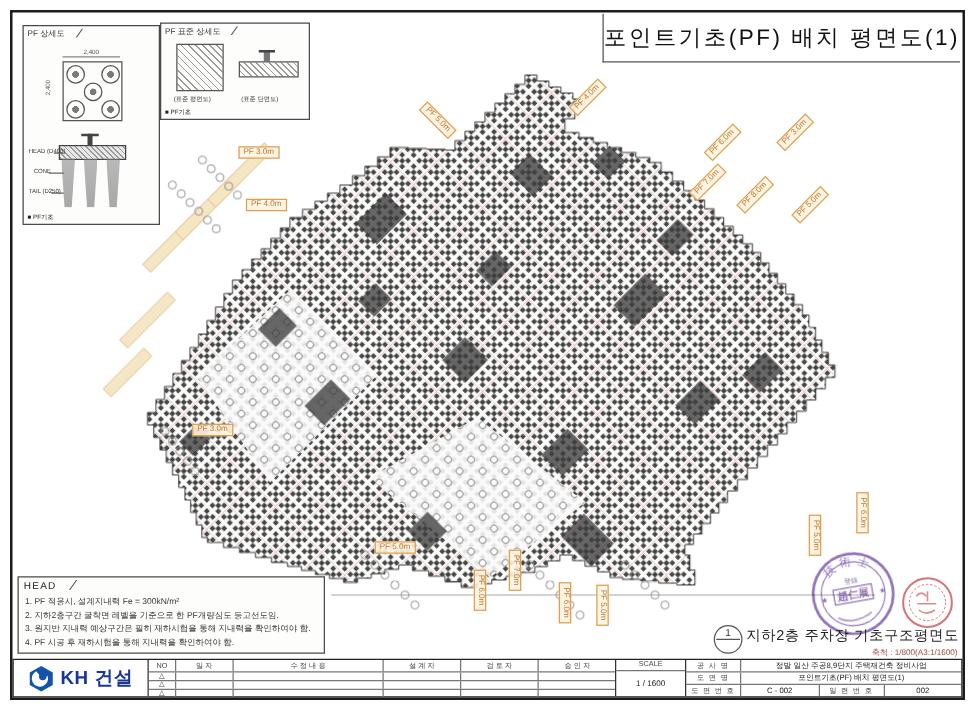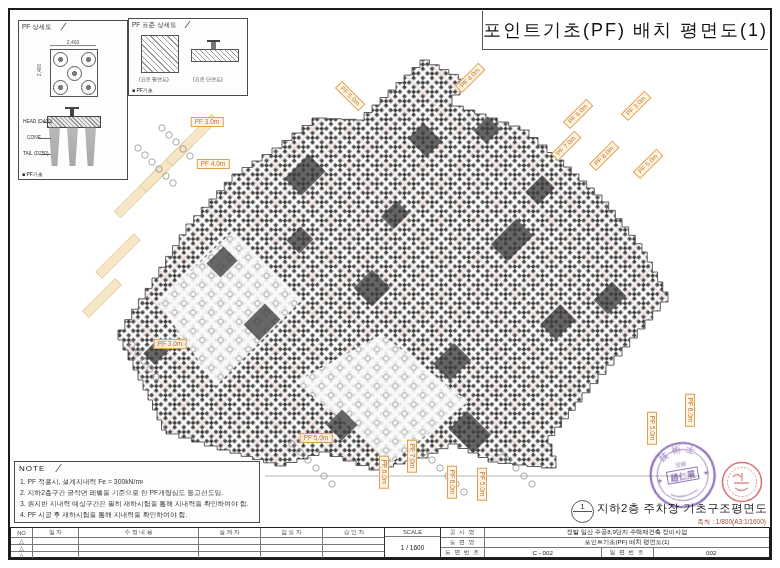--- a/index.html
+++ b/index.html
@@ -253,21 +253,21 @@
     <div class="pf-label" style="left: 350px; top: 96px; transform: translate(-50%, -50%) rotate(45deg);">PF 5.0m</div>
     <div class="pf-label" style="left: 384px; top: 472px; transform: translate(-50%, -50%) rotate(90deg);">PF 6.0m</div>
     <div class="pf-label" style="left: 412px; top: 456px; transform: translate(-50%, -50%) rotate(90deg);">PF 7.0m</div>
     <div class="pf-label" style="left: 452px; top: 482px; transform: translate(-50%, -50%) rotate(90deg);">PF 6.0m</div>
     <div class="pf-label" style="left: 482px; top: 484px; transform: translate(-50%, -50%) rotate(90deg);">PF 5.0m</div>
     <div class="pf-label" style="left: 652px; top: 428px; transform: translate(-50%, -50%) rotate(90deg);">PF 5.0m</div>
     <div class="pf-label" style="left: 690px; top: 410px; transform: translate(-50%, -50%) rotate(90deg);">PF 6.0m</div>
   </div>
 
 <div id="note-box">
-  <div class="note-head">NOTE</div>
+  <div class="note-head">HEAD</div>
   <div id="note-lines">
       <div class="note-line">1. PF 적용시, 설계지내력 Fe = 300kN/m²</div>
       <div class="note-line">2. 지하2층구간 굴착면 레벨을 기준으로 한 PF개량심도 등고선도임.</div>
       <div class="note-line">3. 원지반 지내력 예상구간은 필히 재하시험을 통해 지내력을 확인하여야 함.</div>
       <div class="note-line">4. PF 시공 후 재하시험을 통해 지내력을 확인하여야 함.</div>
     </div>
 </div>
 
 <div class="bubble">
   <div class="num">1</div>
@@ -296,20 +296,28 @@
 </div>
 <div id="stamp-red" class="stamp">
   <svg width="44" height="44" viewBox="0 0 44 44">
     <circle cx="22" cy="22" r="19.5" fill="none" stroke="#cc5252" stroke-width="1.6"></circle>
     <circle cx="22" cy="22" r="14.5" fill="none" stroke="#cc5252" stroke-width="0.8" stroke-dasharray="2 1.5"></circle>
     <path d="M13 17 q4 -5 8 0 M14 23 h15 M15 28 q6 5 13 0 M22 13 v8" fill="none" stroke="#cc5252" stroke-width="1.3" opacity=".85"></path>
   </svg>
 </div>
 
 <div class="tblock">
+  <div class="tb-logo">
+    <svg width="22" height="22" viewBox="0 0 22 22">
+      <polygon points="11,0.8 20.2,6 20.2,16 11,21.2 1.8,16 1.8,6" fill="#1553a8"></polygon>
+      <path d="M7 5 a6.5 6.5 0 1 0 9 3.5 L12 11 Z" fill="#ffffff"></path>
+      <circle cx="12.2" cy="9.2" r="3" fill="#1553a8"></circle>
+    </svg>
+    <span class="logo-text">KH 건설</span>
+  </div>
   <div class="tb-rev" id="rev-table">
       <div class="rev-row head">
         <div class="rev-cell" style="width: 22px; flex: 0 0 auto;">NO</div>
         <div class="rev-cell" style="width: 46px; flex: 0 0 auto;">일 자</div>
         <div class="rev-cell" style="width: 120px; flex: 0 0 auto;">수 정 내 용</div>
         <div class="rev-cell" style="width: 62px; flex: 0 0 auto;">설 계 자</div>
         <div class="rev-cell" style="width: 62px; flex: 0 0 auto;">검 토 자</div>
         <div class="rev-cell" style="width: 62px; flex: 0 0 auto;">승 인 자</div>
       </div>
       <div class="rev-row">

